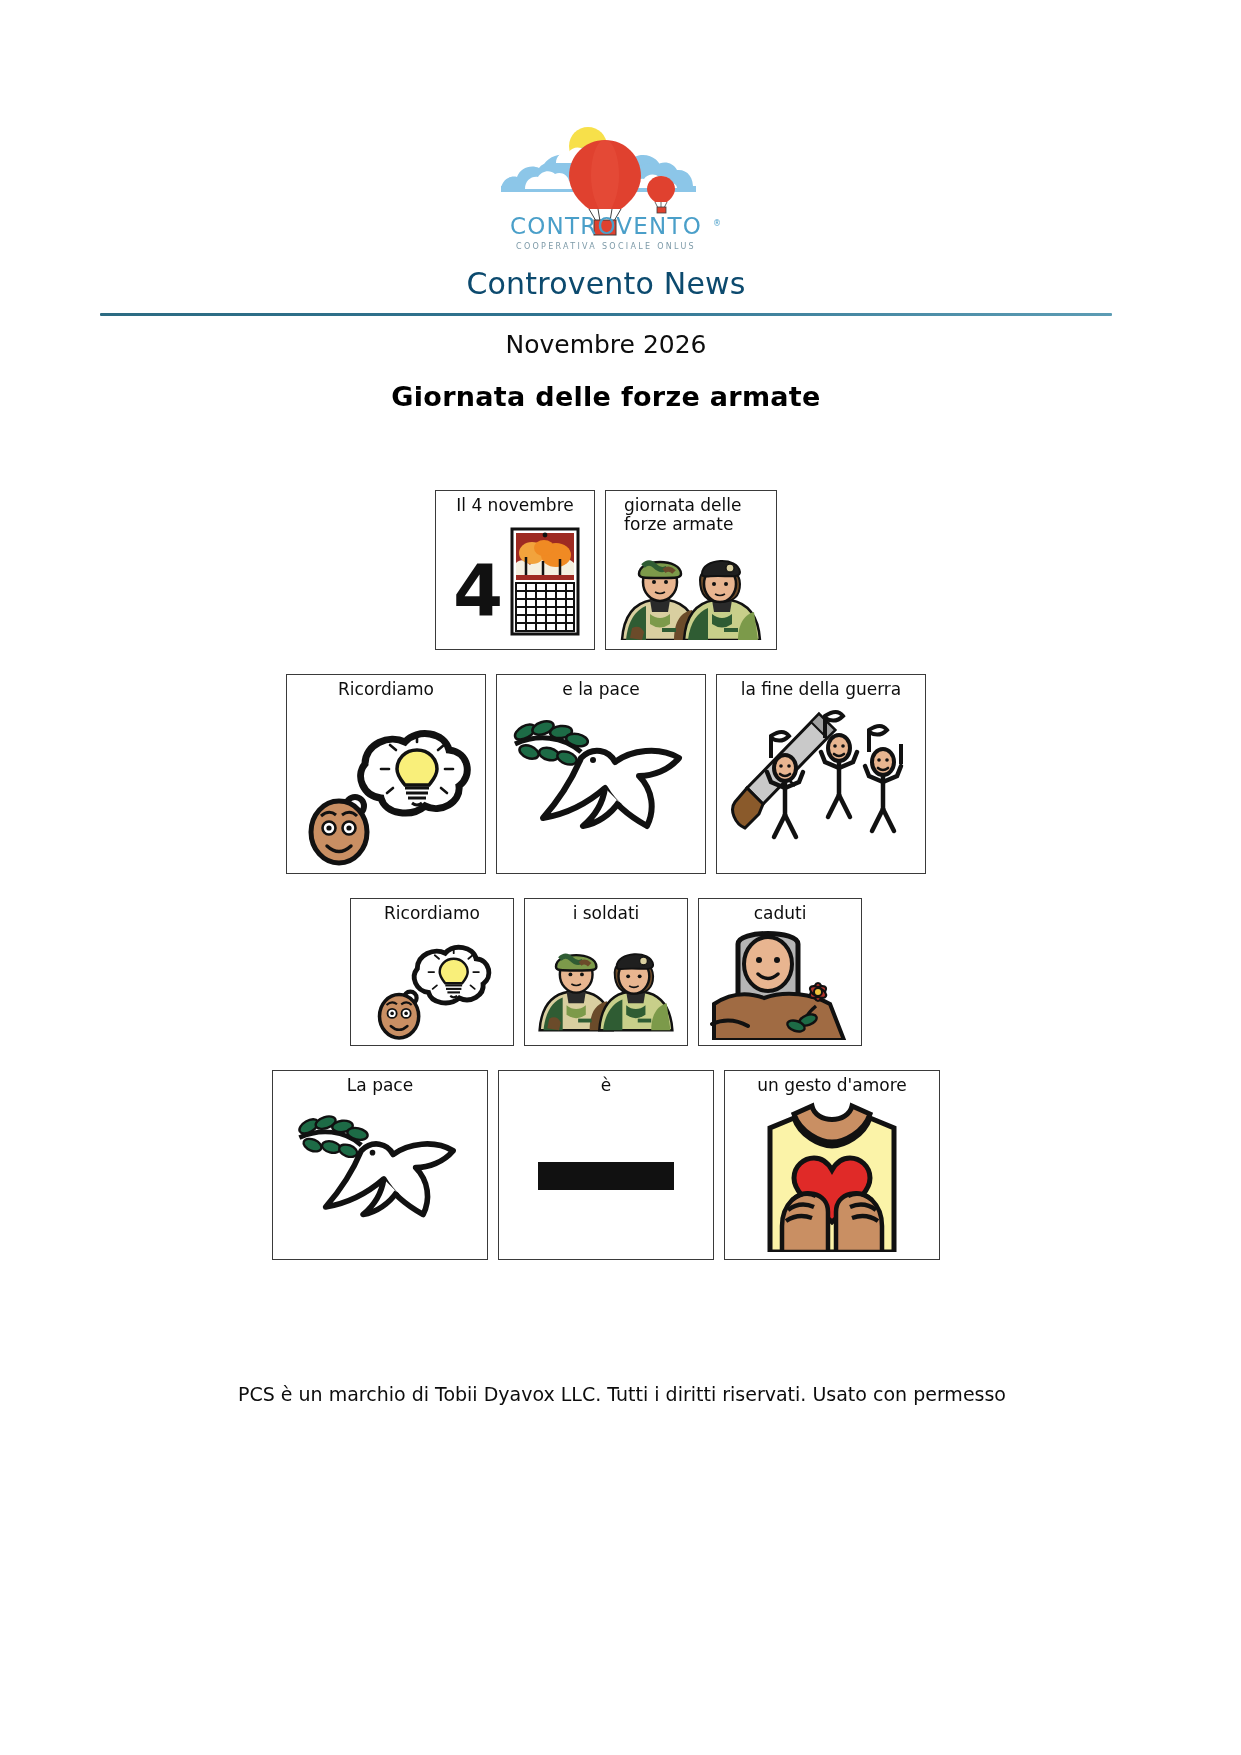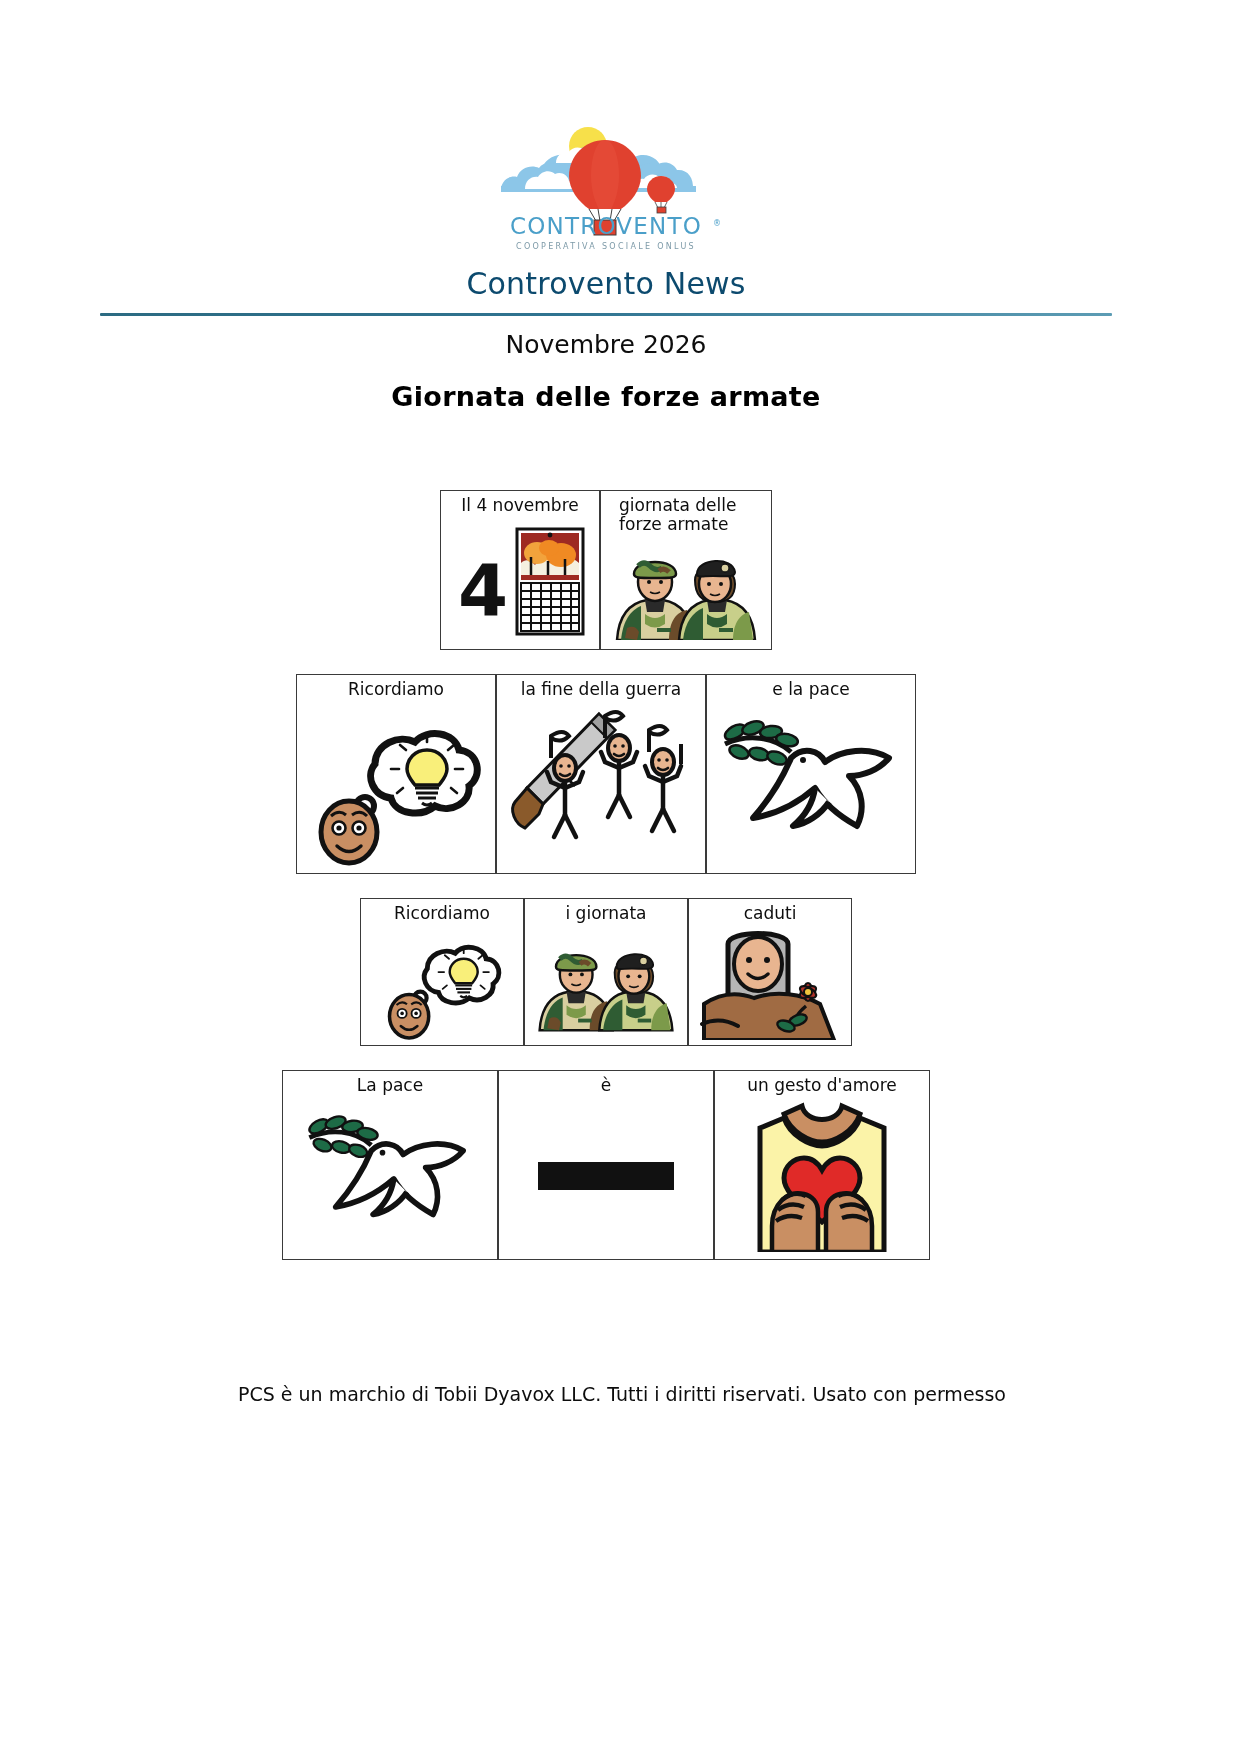--- a/index.html
+++ b/index.html
@@ -67,20 +67,21 @@
   }
 
   
   .rows {
     margin-top: 78px;
   }
   .pict-row {
     display: flex;
     justify-content: center;
     align-items: flex-start;
+    gap: 10px;
     margin-bottom: 24px;
   }
   .card {
     border: 1.5px solid #3a3a3a;
     background: #ffffff;
     box-sizing: border-box;
     display: flex;
     flex-direction: column;
     align-items: center;
     overflow: hidden;
@@ -310,20 +311,48 @@
                 </g>
               <path d="M28 110 q8 -7 15 -1" stroke="#111" stroke-width="3" fill="none"></path>
               <path d="M49 109 q8 -6 15 1" stroke="#111" stroke-width="3" fill="none"></path>
               <path d="M34 140 q12 11 24 0" stroke="#111" stroke-width="3.4" fill="none" stroke-linecap="round"></path>
             </g>
           </svg>
         </div>
       </div>
 
       <div class="card" style="width:210px;height:200px">
+        <div class="card-label">e la pace</div>
+        <div class="card-art">
+          <svg width="196" height="160" viewBox="0 0 196 160">
+            <g>
+              <path d="M12 38 C34 28 60 30 78 46" stroke="#111" stroke-width="5" fill="none"></path>
+              <g fill="#1d6b46" stroke="#111" stroke-width="2.5">
+                <ellipse cx="22" cy="26" rx="11" ry="6" transform="rotate(-30 22 26)"></ellipse>
+                <ellipse cx="40" cy="22" rx="11" ry="6" transform="rotate(-18 40 22)"></ellipse>
+                <ellipse cx="58" cy="26" rx="11" ry="6" transform="rotate(-6 58 26)"></ellipse>
+                <ellipse cx="74" cy="34" rx="11" ry="6" transform="rotate(12 74 34)"></ellipse>
+                <ellipse cx="26" cy="46" rx="10" ry="6" transform="rotate(22 26 46)"></ellipse>
+                <ellipse cx="46" cy="48" rx="10" ry="6" transform="rotate(14 46 48)"></ellipse>
+                <ellipse cx="64" cy="52" rx="10" ry="6" transform="rotate(20 64 52)"></ellipse>
+              </g>
+            </g>
+            <g fill="#ffffff" stroke="#111" stroke-width="6" stroke-linejoin="round">
+              <path d="M78 52 C90 40 106 44 112 56 C128 44 156 40 176 52
+                       C166 64 150 70 136 70 C150 84 152 104 144 120
+                       C126 110 110 96 102 82 C86 96 64 108 40 112
+                       C54 96 68 76 78 52 Z"></path>
+              <path d="M102 82 C100 96 92 110 80 120 C94 118 108 108 116 96" fill="#fff"></path>
+            </g>
+            <circle cx="90" cy="54" r="3" fill="#111" stroke="none"></circle>
+          </svg>
+        </div>
+      </div>
+
+      <div class="card" style="width:210px;height:200px">
         <div class="card-label">la fine della guerra</div>
         <div class="card-art">
           <svg width="196" height="160" viewBox="0 0 196 160">
 
             <g>
               <path d="M96 8 L112 24 L40 98 L24 82 Z" fill="#c9c9c9" stroke="#111" stroke-width="3"></path>
               <path d="M96 8 L112 24 L104 32 L88 16 Z" fill="#9f9f9f" stroke="#111" stroke-width="2"></path>
               <path d="M40 98 L24 82 L12 96 C6 104 12 118 22 122 L36 108 Z" fill="#8a5a2b" stroke="#111" stroke-width="3"></path>
               <path d="M58 66 l14 14" stroke="#111" stroke-width="2.5"></path>
             </g>
@@ -369,48 +398,20 @@
 
             <g fill="none" stroke="#111" stroke-width="4">
               <path d="M48 52 v-22 q12 -8 18 0 q-8 8 -18 2"></path>
               <path d="M102 32 v-22 q12 -8 18 0 q-8 8 -18 2"></path>
               <path d="M146 46 v-22 q12 -8 18 0 q-8 8 -18 2"></path>
               <path d="M178 58 v-20"></path>
             </g>
           </svg>
         </div>
       </div>
-
-      <div class="card" style="width:210px;height:200px">
-        <div class="card-label">e la pace</div>
-        <div class="card-art">
-          <svg width="196" height="160" viewBox="0 0 196 160">
-            <g>
-              <path d="M12 38 C34 28 60 30 78 46" stroke="#111" stroke-width="5" fill="none"></path>
-              <g fill="#1d6b46" stroke="#111" stroke-width="2.5">
-                <ellipse cx="22" cy="26" rx="11" ry="6" transform="rotate(-30 22 26)"></ellipse>
-                <ellipse cx="40" cy="22" rx="11" ry="6" transform="rotate(-18 40 22)"></ellipse>
-                <ellipse cx="58" cy="26" rx="11" ry="6" transform="rotate(-6 58 26)"></ellipse>
-                <ellipse cx="74" cy="34" rx="11" ry="6" transform="rotate(12 74 34)"></ellipse>
-                <ellipse cx="26" cy="46" rx="10" ry="6" transform="rotate(22 26 46)"></ellipse>
-                <ellipse cx="46" cy="48" rx="10" ry="6" transform="rotate(14 46 48)"></ellipse>
-                <ellipse cx="64" cy="52" rx="10" ry="6" transform="rotate(20 64 52)"></ellipse>
-              </g>
-            </g>
-            <g fill="#ffffff" stroke="#111" stroke-width="6" stroke-linejoin="round">
-              <path d="M78 52 C90 40 106 44 112 56 C128 44 156 40 176 52
-                       C166 64 150 70 136 70 C150 84 152 104 144 120
-                       C126 110 110 96 102 82 C86 96 64 108 40 112
-                       C54 96 68 76 78 52 Z"></path>
-              <path d="M102 82 C100 96 92 110 80 120 C94 118 108 108 116 96" fill="#fff"></path>
-            </g>
-            <circle cx="90" cy="54" r="3" fill="#111" stroke="none"></circle>
-          </svg>
-        </div>
-      </div>
     </div>
 
     <div class="pict-row">
 
       <div class="card" style="width:164px;height:148px">
         <div class="card-label">Ricordiamo</div>
         <div class="card-art">
           <svg width="152" height="112" viewBox="0 0 186 160">
             <g>
               <path d="M72 58 C72 38 96 28 112 36 C124 22 152 26 156 44 C176 46 180 70 166 80
@@ -448,21 +449,21 @@
                 </g>
               <path d="M28 110 q8 -7 15 -1" stroke="#111" stroke-width="3" fill="none"></path>
               <path d="M49 109 q8 -6 15 1" stroke="#111" stroke-width="3" fill="none"></path>
               <path d="M34 140 q12 11 24 0" stroke="#111" stroke-width="3.4" fill="none" stroke-linecap="round"></path>
             </g>
           </svg>
         </div>
       </div>
 
       <div class="card" style="width:164px;height:148px">
-        <div class="card-label">i giornata</div>
+        <div class="card-label">i soldati</div>
         <div class="card-art">
           <svg width="152" height="112" viewBox="0 0 158 96">
             <g>
               <path d="M10 96 C12 66 28 58 40 56 L56 56 C68 58 84 66 86 96 Z" fill="#d9cfa0" stroke="#111" stroke-width="2.5"></path>
               <path d="M14 96 C16 76 24 66 34 62 L34 96 Z" fill="#2f5c33"></path>
               <path d="M62 96 C62 76 70 68 80 66 L84 96 Z" fill="#6b4b2a"></path>
               <path d="M38 70 q10 8 20 0 l0 10 q-10 7 -20 0 Z" fill="#7c9a4a"></path>
               <path d="M20 84 q8 -4 12 4 l-2 8 l-12 -2 Z" fill="#6b4b2a"></path>
               <path d="M38 56 h20 l-2 12 h-16 Z" fill="#2a2a2a"></path>
               <ellipse cx="48" cy="38" rx="17" ry="19" fill="#e8b590" stroke="#111" stroke-width="2.5"></ellipse>

